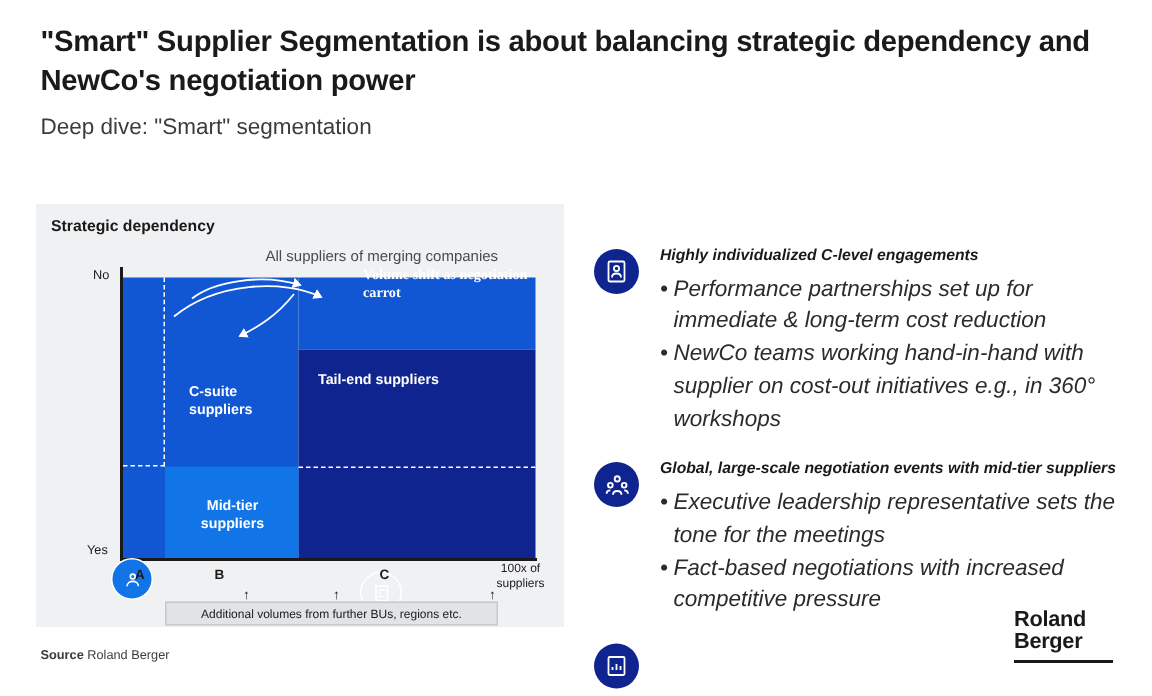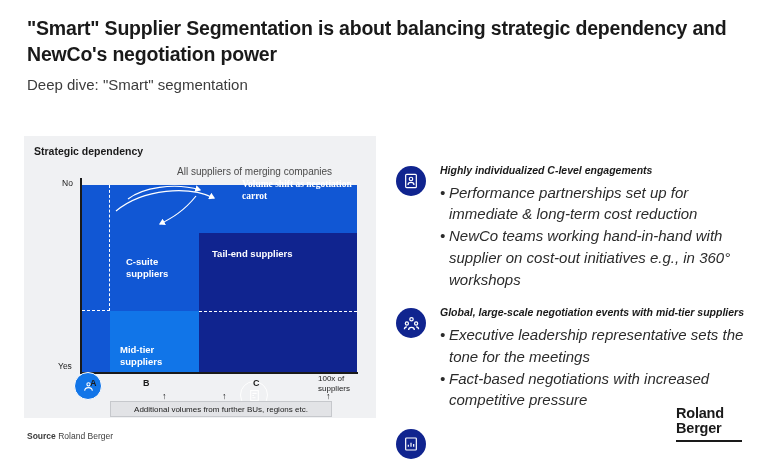--- a/index.html
+++ b/index.html
@@ -154,21 +154,21 @@
   .blk-label {
     position: absolute;
     color: #ffffff;
     font-size: 9.5px;
     font-weight: bold;
     line-height: 1.28;
   }
   .lbl-volume { left: 218px; top: 42px; width: 110px; font-family: Liberation Serif, serif; }
   .lbl-csuite { left: 102px; top: 120px; width: 72px; text-align: left;}
   .lbl-tailend { left: 188px; top: 112px; width: 130px; }
-  .lbl-midtier { left: 96px; top: 208px; width: 70px; }
+  .lbl-midtier { left: 96px; top: 196px; width: 70px; text-align: center; }
   
   .curve-svg {
     position: absolute;
     left: 0; top: 0;
     width: 352px;
     height: 282px;
     pointer-events: none;
   }
   
   .chart-icon {
@@ -198,20 +198,21 @@
   .xt-a { left: 66px; top: 242px; }
   .xt-b { left: 119px; top: 242px; }
   .xt-c { left: 229px; top: 242px; }
   .x-end {
     position: absolute;
     left: 294px;
     top: 238px;
     font-size: 8px;
     color: #1a1a1a;
     line-height: 1.2;
+    text-align: center;
   }
   .tick-arrow {
     position: absolute;
     font-size: 9px;
     color: #1a1a1a;
   }
   .ta-1 { left: 138px; top: 255px; }
   .ta-2 { left: 198px; top: 255px; }
   .ta-3 { left: 302px; top: 255px; }
   .vol-note {

